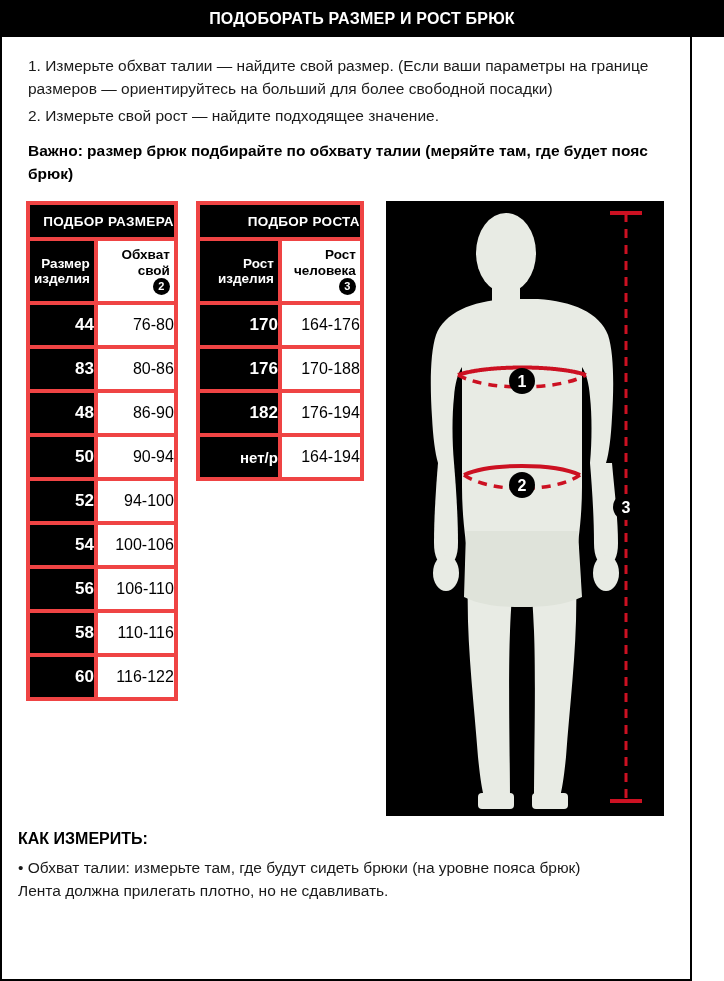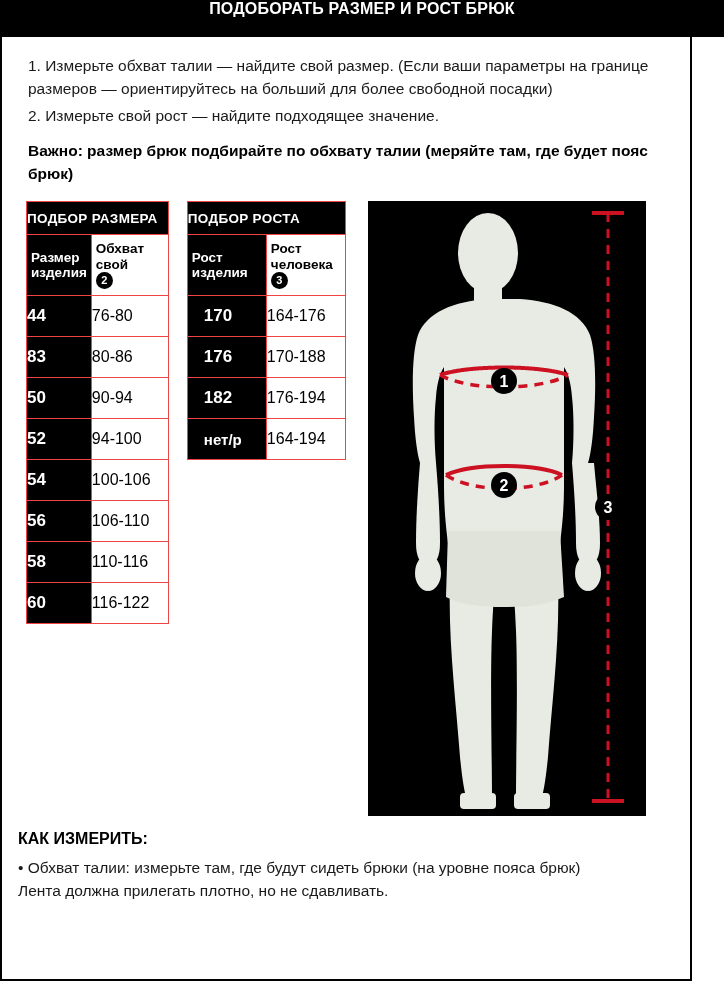--- a/index.html
+++ b/index.html
@@ -22,21 +22,21 @@
   }
   .header-bar {
     position: absolute;
     left: 0;
     top: 0;
     width: 724px;
     height: 37px;
     background: #000000;
     color: #ffffff;
     display: flex;
-    align-items: flex-start;
+    align-items: center;
     justify-content: center;
     font-size: 16px;
     font-weight: bold;
     letter-spacing: 0.2px;
   }
   .content {
     position: absolute;
     left: 0;
     top: 37px;
     width: 692px;
@@ -73,22 +73,22 @@
     display: flex;
     align-items: flex-start;
     gap: 18px;
   }
 
   table.size-table {
     border-collapse: collapse;
     font-size: 15px;
   }
   table.size-table td, table.size-table th {
-    border: 1px solid #ef4444;
-    text-align: left;
+    border: 4px solid #ef4444;
+    text-align: right;
     padding: 0;
   }
   .tbl-title {
     background: #000000;
     color: #ffffff;
     font-weight: bold;
     font-size: 13.5px;
     height: 32px;
     letter-spacing: 0.3px;
   }
@@ -199,20 +199,24 @@
               <span class="badge">2</span>
             </td>
           </tr>
           <tr>
             <td class="row-label">44</td>
             <td class="row-value">76-80</td>
           </tr>
           <tr>
             <td class="row-label">83</td>
             <td class="row-value">80-86</td>
+          </tr>
+          <tr>
+            <td class="row-label">48</td>
+            <td class="row-value">86-90</td>
           </tr>
           <tr>
             <td class="row-label">50</td>
             <td class="row-value">90-94</td>
           </tr>
           <tr>
             <td class="row-label">52</td>
             <td class="row-value">94-100</td>
           </tr>
           <tr>

